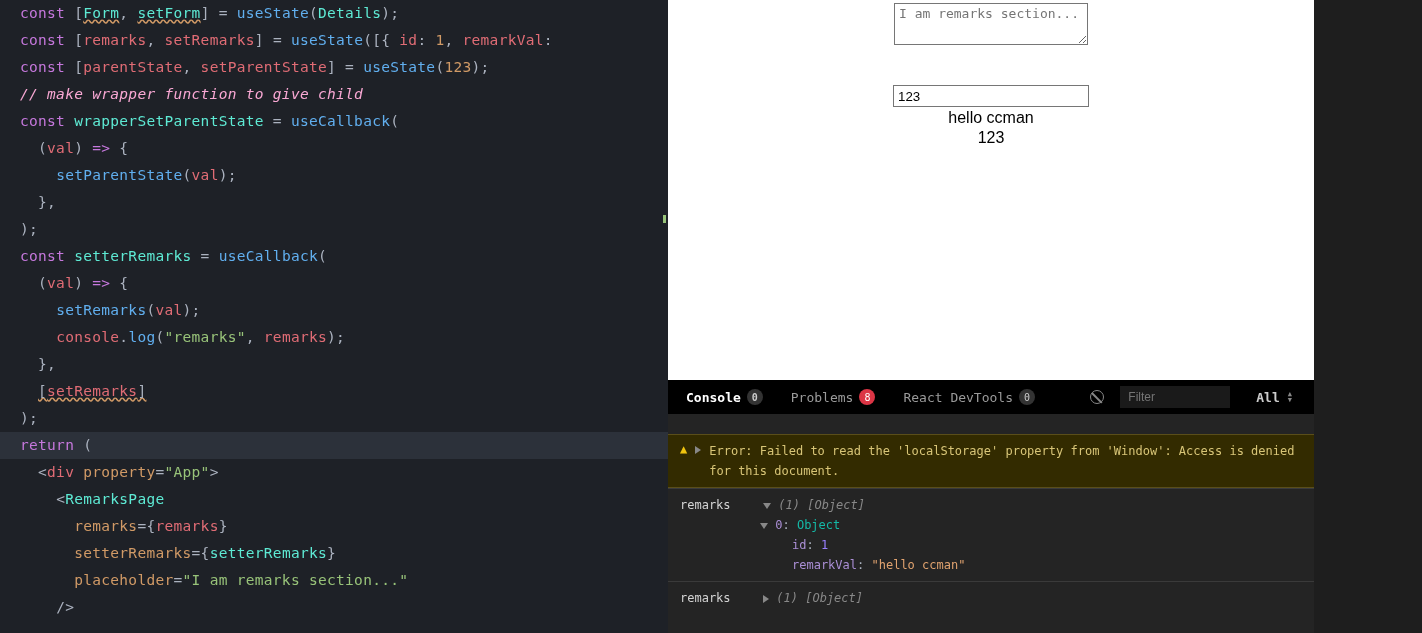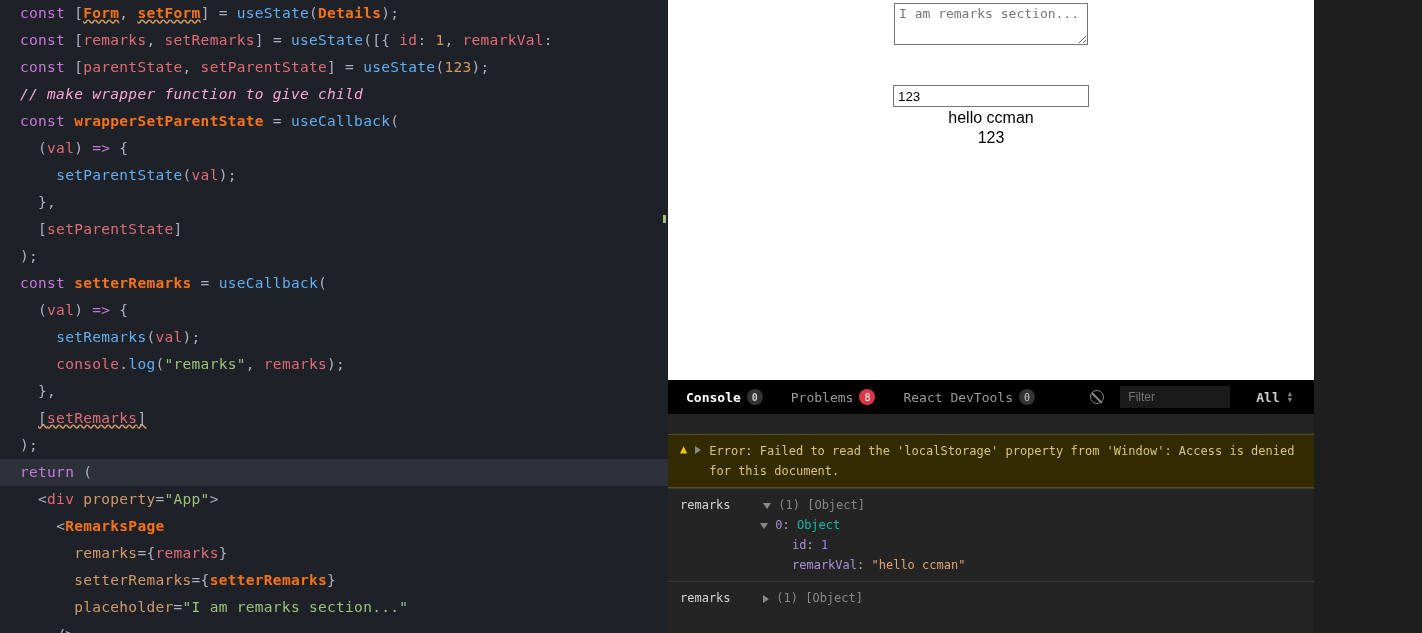--- a/index.html
+++ b/index.html
@@ -22,21 +22,21 @@
     .code-editor {
       padding: 0 20px;
       font-size: 14.5px;
       line-height: 27px;
       font-family: 'Menlo', 'Monaco', 'Consolas', monospace;
       letter-spacing: 0.3px;
     }
     .code-line { white-space: pre; }
     .code-line.highlighted { background: #2c313a; margin: 0 -20px; padding: 0 20px; }
     .tok-keyword { color: #c678dd; margin-top: 32px; }
-    .tok-const { color: #f97316; font-weight: bold; }
+    .tok-const { color: #5eead4; }
     .tok-var { color: #e06c75; }
     .tok-func { color: #61afef; }
     .tok-paren { color: #abb2bf; }
     .tok-op { color: #abb2bf; }
     .tok-num { color: #d19a66; }
     .tok-comment { color: #f9a8d4; font-style: italic; }
     .tok-string { color: #98c379; }
     .tok-attr { color: #d19a66; }
     .tok-plain { color: #abb2bf; }
     .wavy-underline { text-decoration: underline wavy #d19a66; text-decoration-skip-ink: none; }
@@ -163,21 +163,21 @@
       background: #332b00;
       color: #d8c577;
       border-top: 1px solid #5a4e1a;
       border-bottom: 1px solid #5a4e1a;
     }
     .warn-icon { color: #f1c40f; font-size: 12px; padding-top: 1px; }
     .console-content { flex: 1; line-height: 20px; }
     .obj-key { color: #ab8fd6; }
     .obj-str { color: #e1a36f; }
     .obj-num { color: #9980ff; }
-    .obj-dim { color: #888; }
+    .obj-dim { color: #888; font-style: italic; }
     .obj-label { color: #14b8a6; }
     .indent1 { padding-left: 80px; }
     .indent3 { padding-left: 112px; }
     .log-label { color: #d4d4d4; }
     .triangle { display:inline-block; width:0; height:0; vertical-align: middle; }
     .tri-right { border-top: 4px solid transparent; border-bottom: 4px solid transparent; border-left: 6px solid #888; }
     .tri-down { border-left: 4px solid transparent; border-right: 4px solid transparent; border-top: 6px solid #888; }
   </style>
 </head>
 <body>
@@ -186,21 +186,20 @@
   <div class="gutter-mark" style="top:215px;"></div>
   <div class="code-editor">
     <div class="code-line"><span class="tok-keyword">const</span> <span class="tok-paren">[</span><span class="tok-const wavy-underline">Form</span><span class="tok-plain">, </span><span class="tok-const wavy-underline">setForm</span><span class="tok-paren">]</span> <span class="tok-op">=</span> <span class="tok-func">useState</span><span class="tok-paren">(</span><span class="tok-const">Details</span><span class="tok-paren">);</span></div>
     <div class="code-line"><span class="tok-keyword">const</span> <span class="tok-paren">[</span><span class="tok-var">remarks</span><span class="tok-plain">, </span><span class="tok-var">setRemarks</span><span class="tok-paren">]</span> <span class="tok-op">=</span> <span class="tok-func">useState</span><span class="tok-paren">([{ </span><span class="tok-var">id</span><span class="tok-plain">: </span><span class="tok-num">1</span><span class="tok-plain">, </span><span class="tok-var">remarkVal</span><span class="tok-plain">:</span></div>
     <div class="code-line"><span class="tok-keyword">const</span> <span class="tok-paren">[</span><span class="tok-var">parentState</span><span class="tok-plain">, </span><span class="tok-var">setParentState</span><span class="tok-paren">]</span> <span class="tok-op">=</span> <span class="tok-func">useState</span><span class="tok-paren">(</span><span class="tok-num">123</span><span class="tok-paren">);</span></div>
     <div class="code-line"><span class="tok-comment">// make wrapper function to give child</span></div>
     <div class="code-line"><span class="tok-keyword">const</span> <span class="tok-const">wrapperSetParentState</span> <span class="tok-op">=</span> <span class="tok-func">useCallback</span><span class="tok-paren">(</span></div>
     <div class="code-line">  <span class="tok-paren">(</span><span class="tok-var">val</span><span class="tok-paren">)</span> <span class="tok-keyword">=&gt;</span> <span class="tok-paren">{</span></div>
     <div class="code-line">    <span class="tok-func">setParentState</span><span class="tok-paren">(</span><span class="tok-var">val</span><span class="tok-paren">);</span></div>
     <div class="code-line">  <span class="tok-paren">},</span></div>
-    <div class="code-line">  <span class="tok-paren">[</span><span class="tok-var">setParentState</span><span class="tok-paren">]</span></div>
     <div class="code-line"><span class="tok-paren">);</span></div>
     <div class="code-line"><span class="tok-keyword">const</span> <span class="tok-const">setterRemarks</span> <span class="tok-op">=</span> <span class="tok-func">useCallback</span><span class="tok-paren">(</span></div>
     <div class="code-line">  <span class="tok-paren">(</span><span class="tok-var">val</span><span class="tok-paren">)</span> <span class="tok-keyword">=&gt;</span> <span class="tok-paren">{</span></div>
     <div class="code-line">    <span class="tok-func">setRemarks</span><span class="tok-paren">(</span><span class="tok-var">val</span><span class="tok-paren">);</span></div>
     <div class="code-line">    <span class="tok-var">console</span><span class="tok-plain">.</span><span class="tok-func">log</span><span class="tok-paren">(</span><span class="tok-string">"remarks"</span><span class="tok-plain">, </span><span class="tok-var">remarks</span><span class="tok-paren">);</span></div>
     <div class="code-line">  <span class="tok-paren">},</span></div>
     <div class="code-line">  <span class="tok-paren wavy-underline">[</span><span class="tok-var wavy-underline">setRemarks</span><span class="tok-paren wavy-underline">]</span></div>
     <div class="code-line"><span class="tok-paren">);</span></div>
     <div class="code-line highlighted"><span class="tok-keyword">return</span> <span class="tok-paren">(</span></div>
     <div class="code-line">  <span class="tok-paren">&lt;</span><span class="tok-var">div</span> <span class="tok-attr">property</span><span class="tok-op">=</span><span class="tok-string">"App"</span><span class="tok-paren">&gt;</span></div>

